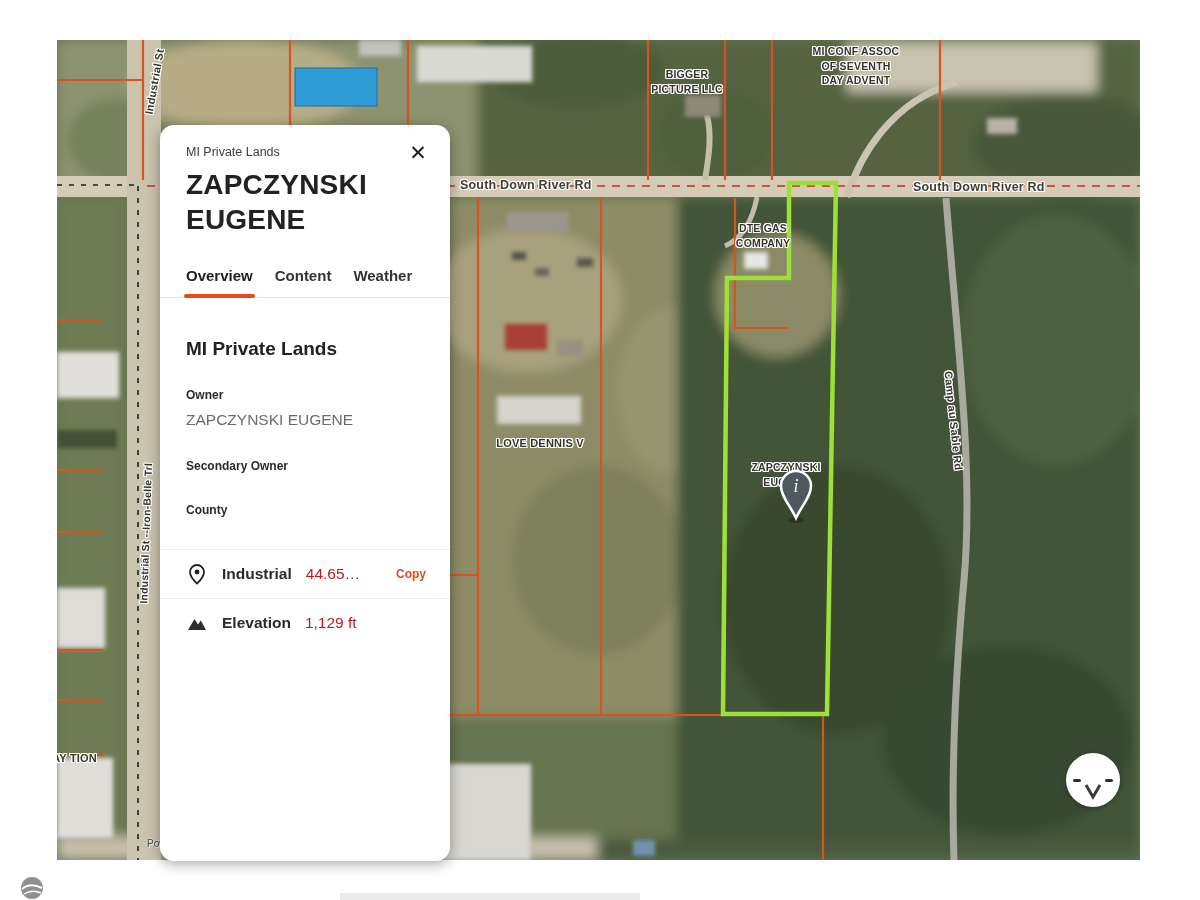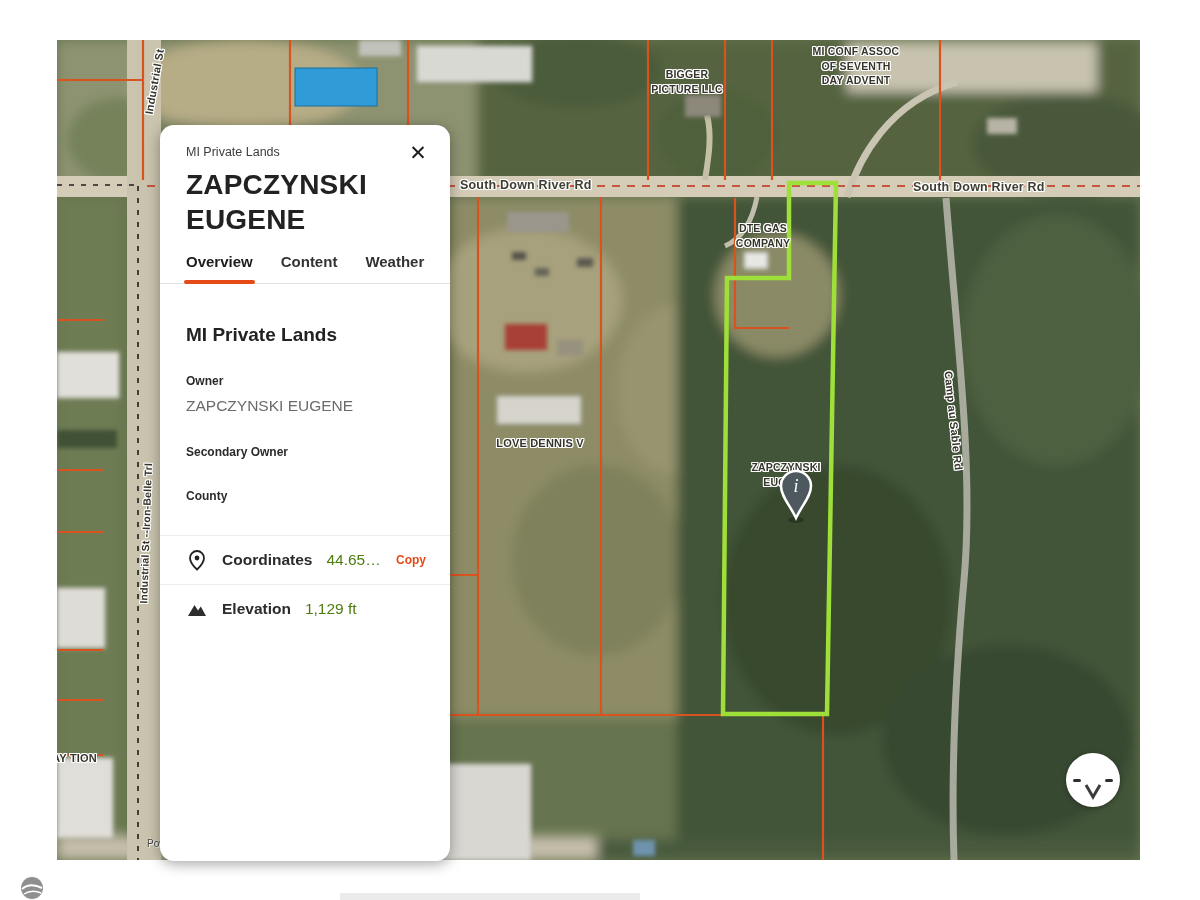--- a/index.html
+++ b/index.html
@@ -24,34 +24,34 @@
   .compass .dash.l{left:7px;} .compass .dash.r{right:7px;}
   .compass svg{position:absolute;left:0;top:0;}
 
   
   .card{position:absolute;left:160px;top:125px;width:290px;height:736px;background:#fff;border-radius:14px;
         box-shadow:0 3px 14px rgba(0,0,0,.35);box-sizing:border-box;padding:20px 24px 0 26px;overflow:hidden;}
   .src{font-size:12.5px;color:#3c3c3c;}
   .close{position:absolute;right:18px;top:14px;width:28px;height:28px;border:none;background:none;
          font-size:21px;color:#1e1e1e;cursor:pointer;line-height:28px;text-align:center;padding:0;}
   .title{margin-top:8px;font-size:28px;font-weight:bold;color:#222;line-height:1.25;letter-spacing:.2px;}
-  .tabs{display:flex;gap:28px;margin:16px -24px 0 -26px;padding:0 24px 13px 26px;border-bottom:1px solid #e3e3e3;}
+  .tabs{display:flex;gap:22px;margin:30px -24px 0 -26px;padding:0 24px 13px 26px;border-bottom:1px solid #e3e3e3;}
   .tab{font-size:15px;font-weight:bold;color:#333;cursor:pointer;position:relative;}
   .tab.active{color:#1d1d1d;}
   .tab.active::after{content:"";position:absolute;left:-2px;right:-2px;bottom:-14px;height:4px;
         background:var(--accent);border-radius:2px;}
   .sect{margin-top:40px;font-size:19px;font-weight:bold;color:#222;}
   .field{margin-top:26px;}
   .flabel{font-size:12px;font-weight:bold;color:#2b2b2b;line-height:18px;margin-bottom:4px;}
   .fvalue{font-size:15.5px;color:#6b6b6b;line-height:23px;max-width:205px;}
   .rows{margin:30px -24px 0 -26px;}
   .row{display:flex;align-items:center;height:48px;padding:0 24px 0 26px;border-top:1px solid #ececec;}
   .row .ric{width:22px;height:22px;margin-right:14px;flex:none;}
   .rlabel{font-size:15.5px;font-weight:bold;color:#2b2b2b;margin-right:14px;}
-  .rvalue{font-size:15.5px;color:#4d7c0f;}
+  .rvalue{font-size:15.5px;color:#b91c1c;}
   .copy{margin-left:auto;background:none;border:none;padding:0;font-size:12px;font-weight:bold;
         color:var(--accent);cursor:pointer;font-family:inherit;}
 
   
   .logo{position:absolute;left:20px;top:876px;}
   .scrollhint{position:absolute;left:340px;top:893px;width:300px;height:7px;background:#ebebeb;}
 </style>
 </head>
 <body>
 
@@ -206,21 +206,21 @@
     </div>
     <div class="field">
     </div>
 
     <div class="rows">
       <div class="row">
         <svg class="ric" viewBox="0 0 22 22">
           <path d="M11,2 C7.1,2 4,5.1 4,9 c0,5 7,11.5 7,11.5 S18,14 18,9 C18,5.1 14.9,2 11,2 Z" fill="none" stroke="#222" stroke-width="1.8"></path>
           <circle cx="11" cy="9" r="2.4" fill="#222"></circle>
         </svg>
-        <span class="rlabel">Coordinates</span>
+        <span class="rlabel">Industrial</span>
         <span class="rvalue">44.65…</span>
         <button class="copy">Copy</button>
       </div>
       <div class="row">
         <svg class="ric" viewBox="0 0 22 22">
           <path d="M2,18 L8.5,7 L12,12.5 L14.8,8.5 L20,18 Z" fill="#2e2e2e"></path>
         </svg>
         <span class="rlabel">Elevation</span>
         <span class="rvalue">1,129 ft</span>
       </div>

